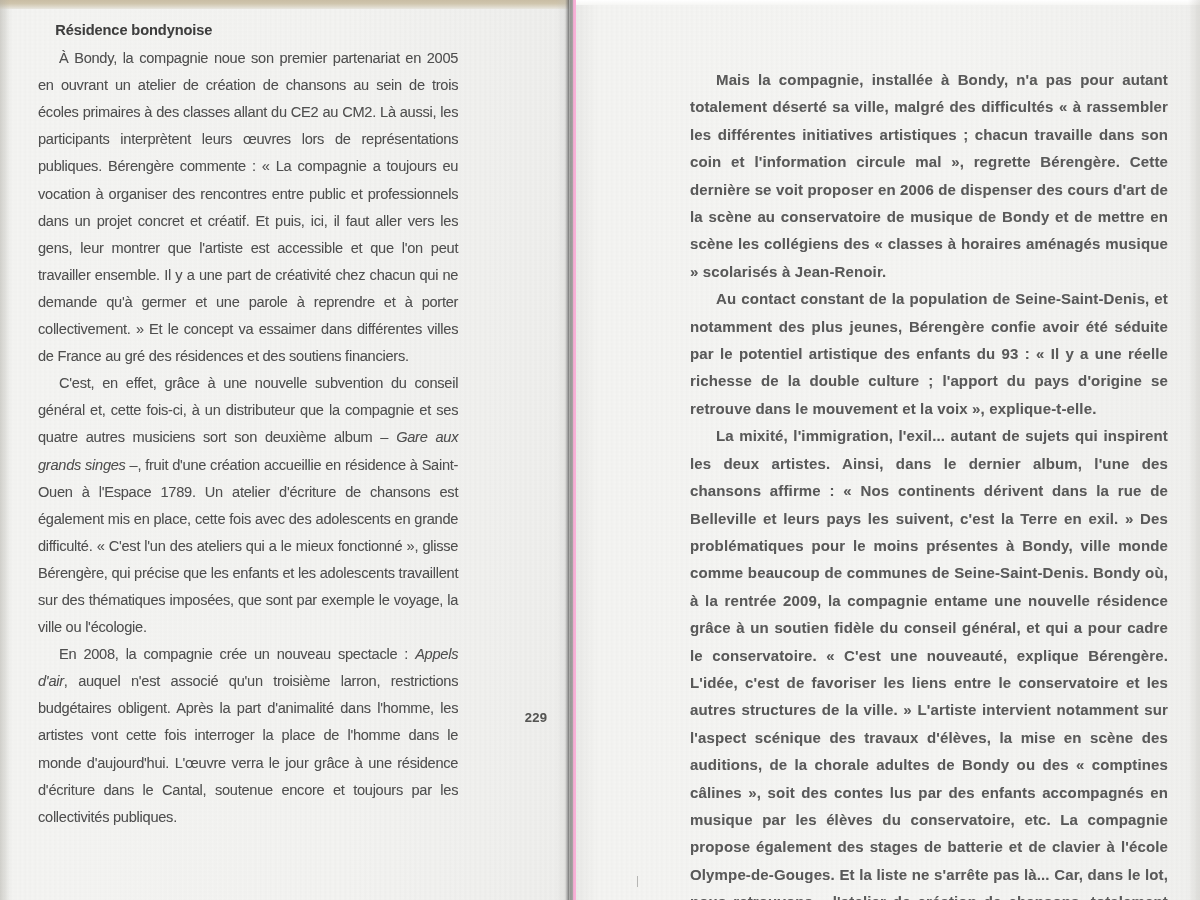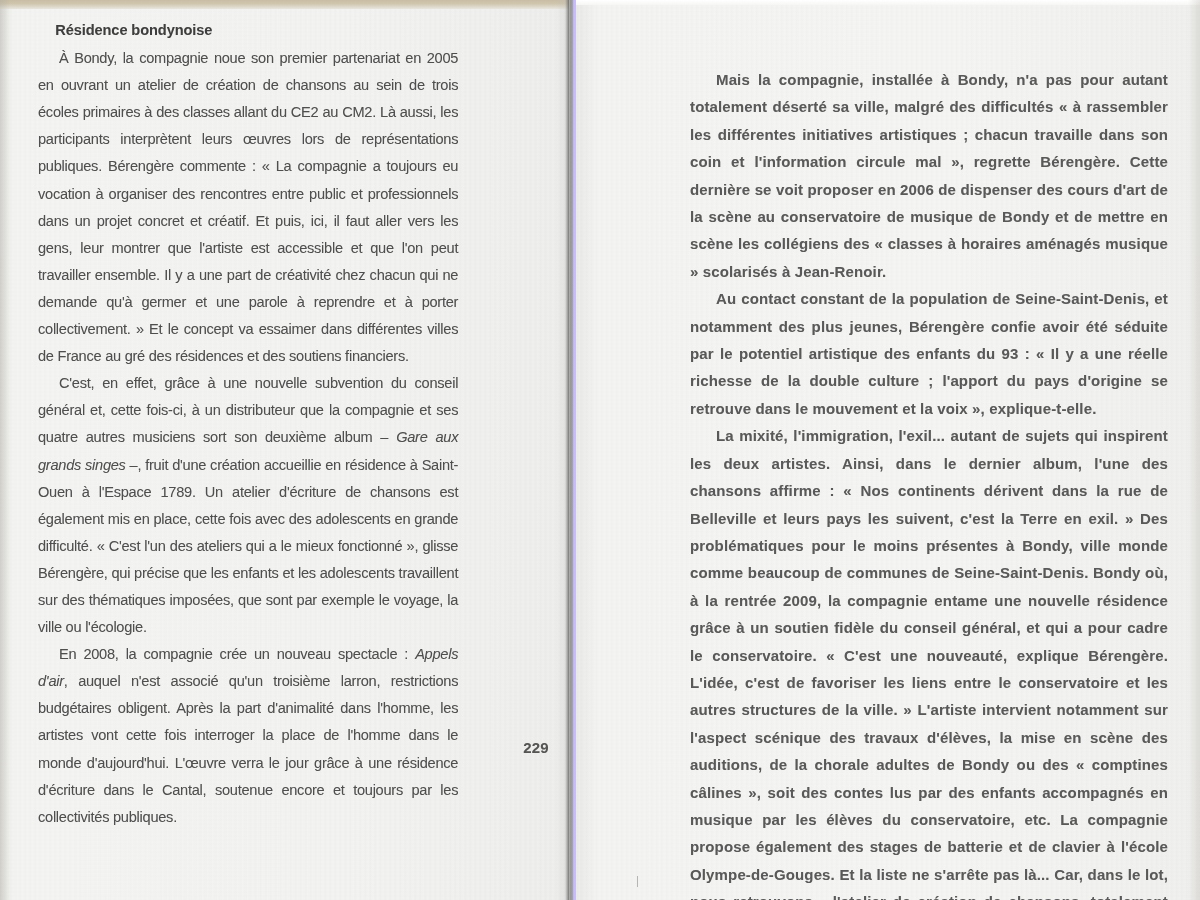--- a/index.html
+++ b/index.html
@@ -5,21 +5,21 @@
   html, body {
     margin: 0;
     padding: 0;
     background: #ffffff;
   }
   #scan {
     position: relative;
     width: 1200px;
     height: 900px;
     overflow: hidden;
-    background: #c4b5fd;
+    background: #f9a8d4;
     font-family: "Liberation Sans", sans-serif;
   }
 
   
   .sheet {
     position: absolute;
     top: 0;
     height: 900px;
     background: #f3f3f1;
   }
@@ -144,24 +144,24 @@
   #col-right .para { text-indent: 26px; font-weight: bold; }
   .it { font-style: italic; }
 
   
   .para:last-child { text-align: justify; }
 
   
   #page-number {
     position: absolute;
     left: 516px;
-    top: 739px;
+    top: 710px;
     width: 40px;
     text-align: center;
-    font-size: 15px;
+    font-size: 13px;
     font-weight: bold;
     color: #555553;
     letter-spacing: 0.2px;
   }
 
   
   #bottom-tick {
     position: absolute;
     left: 637px;
     top: 876px;

